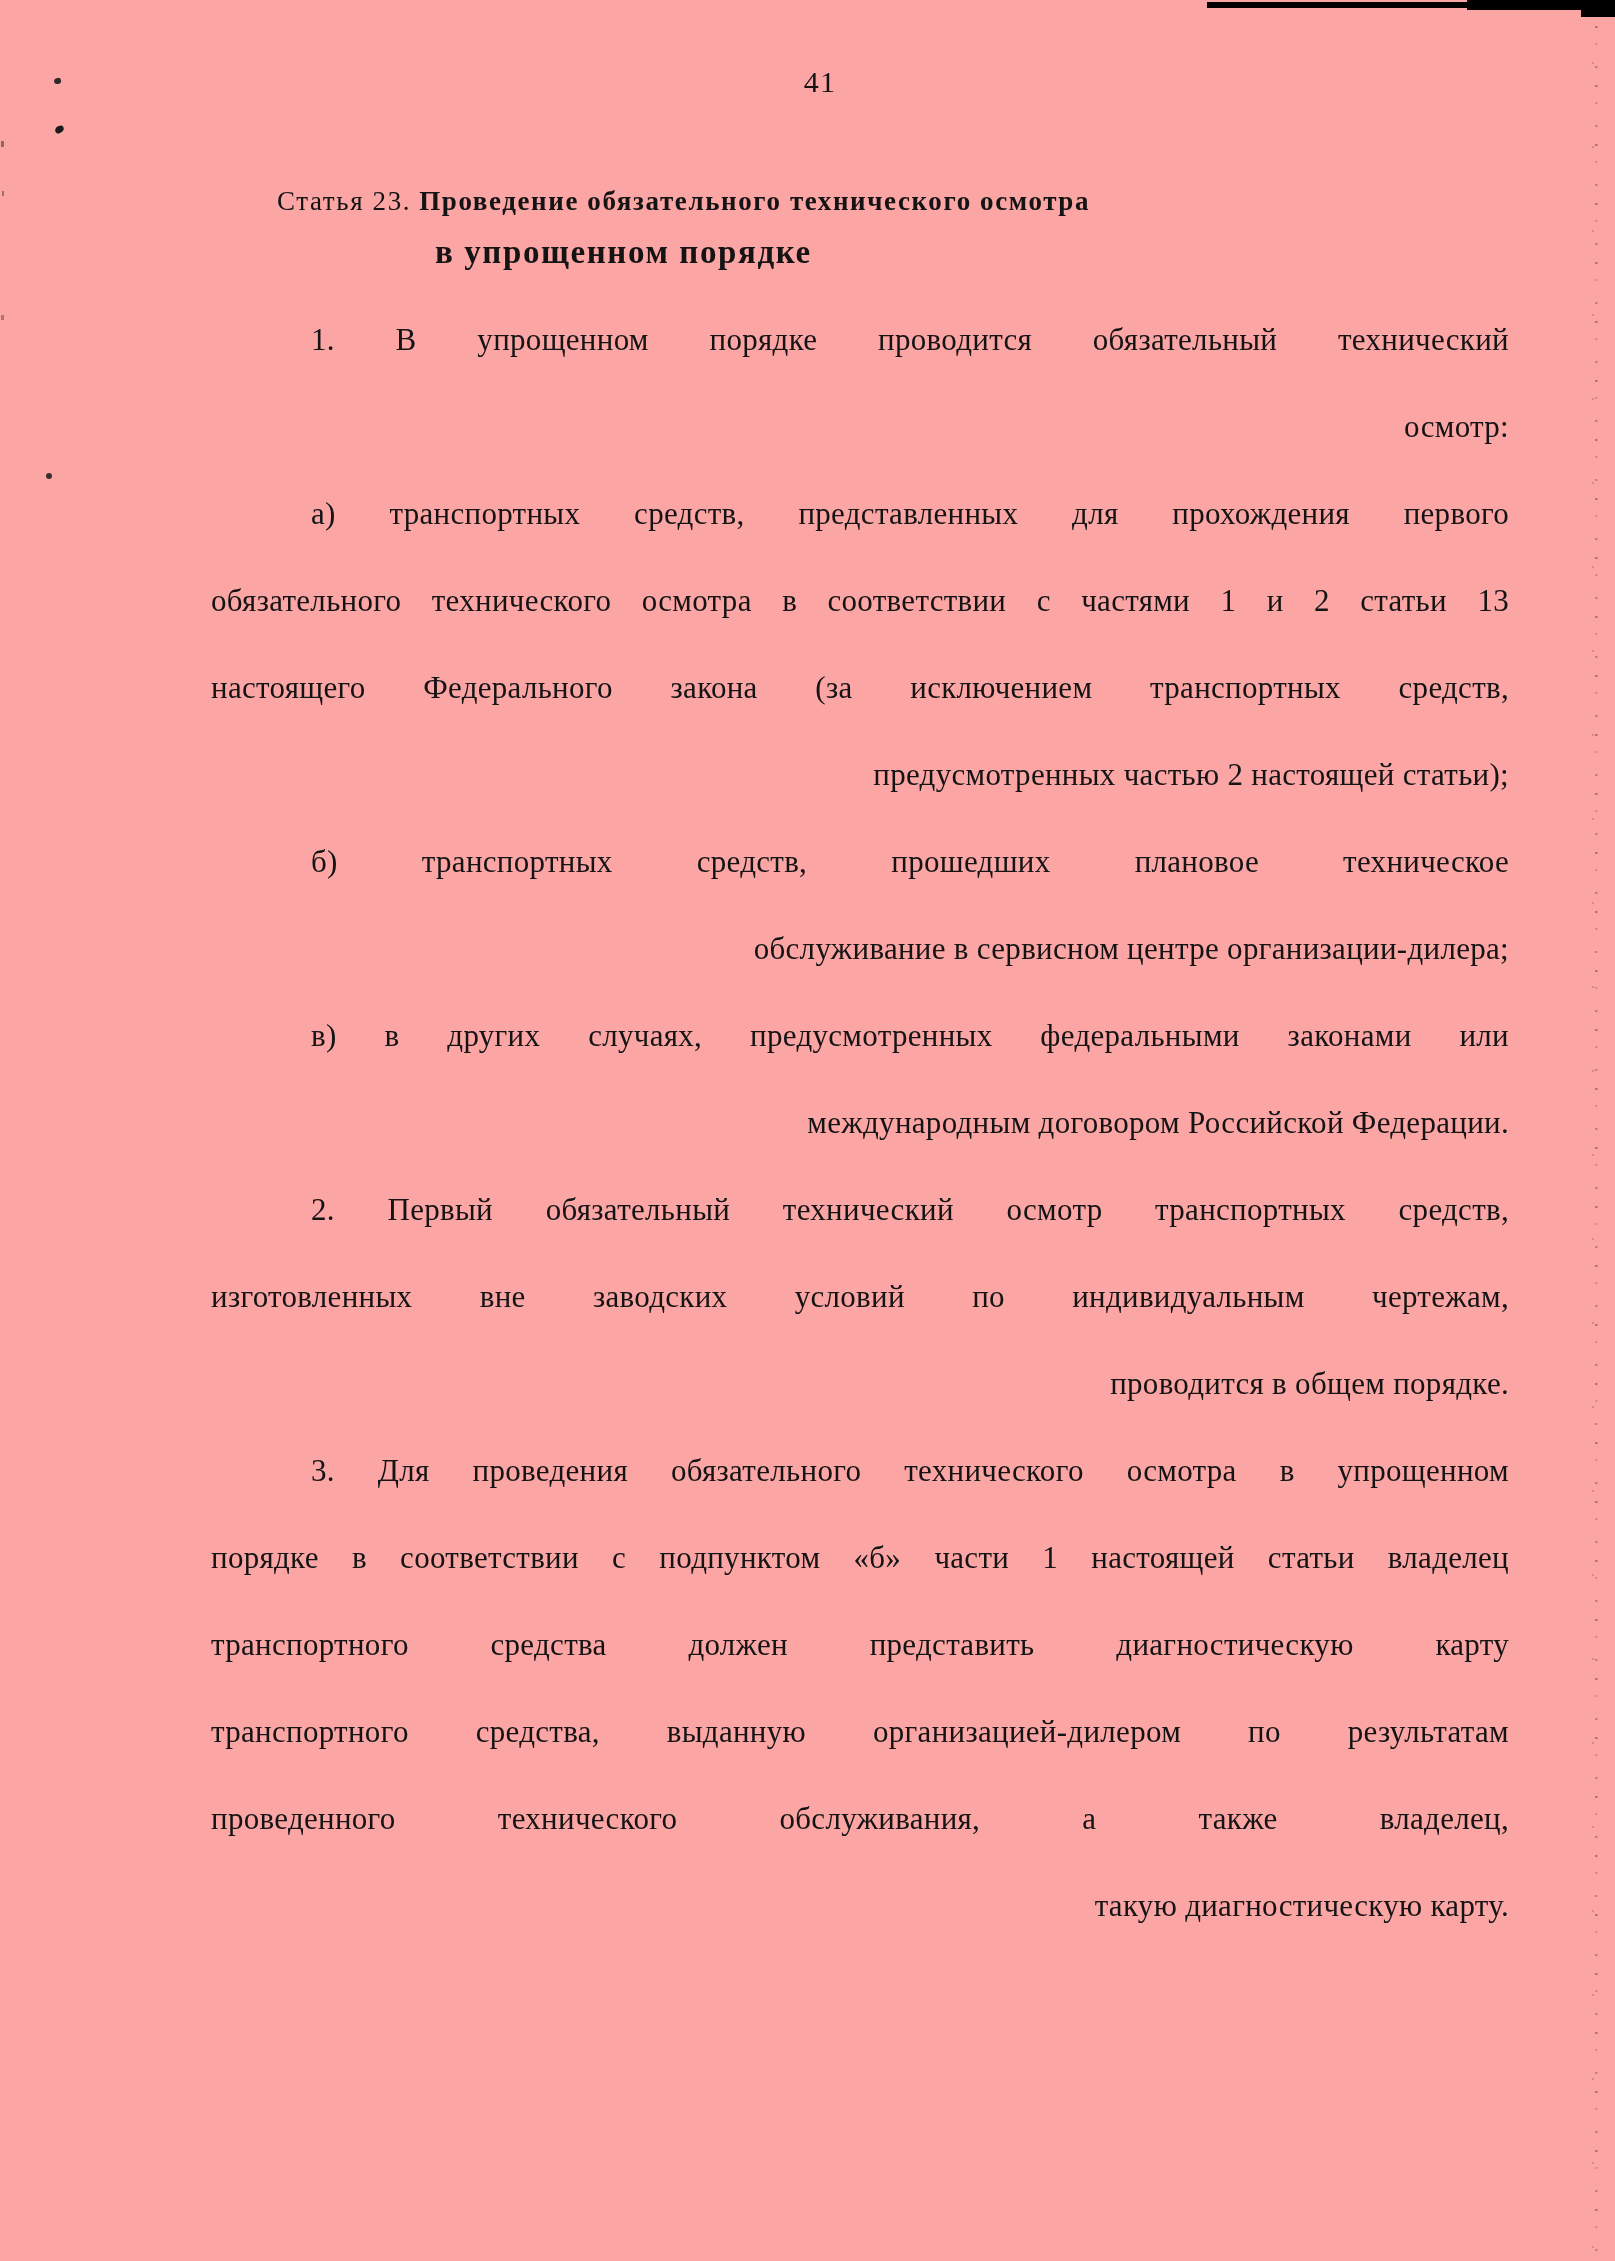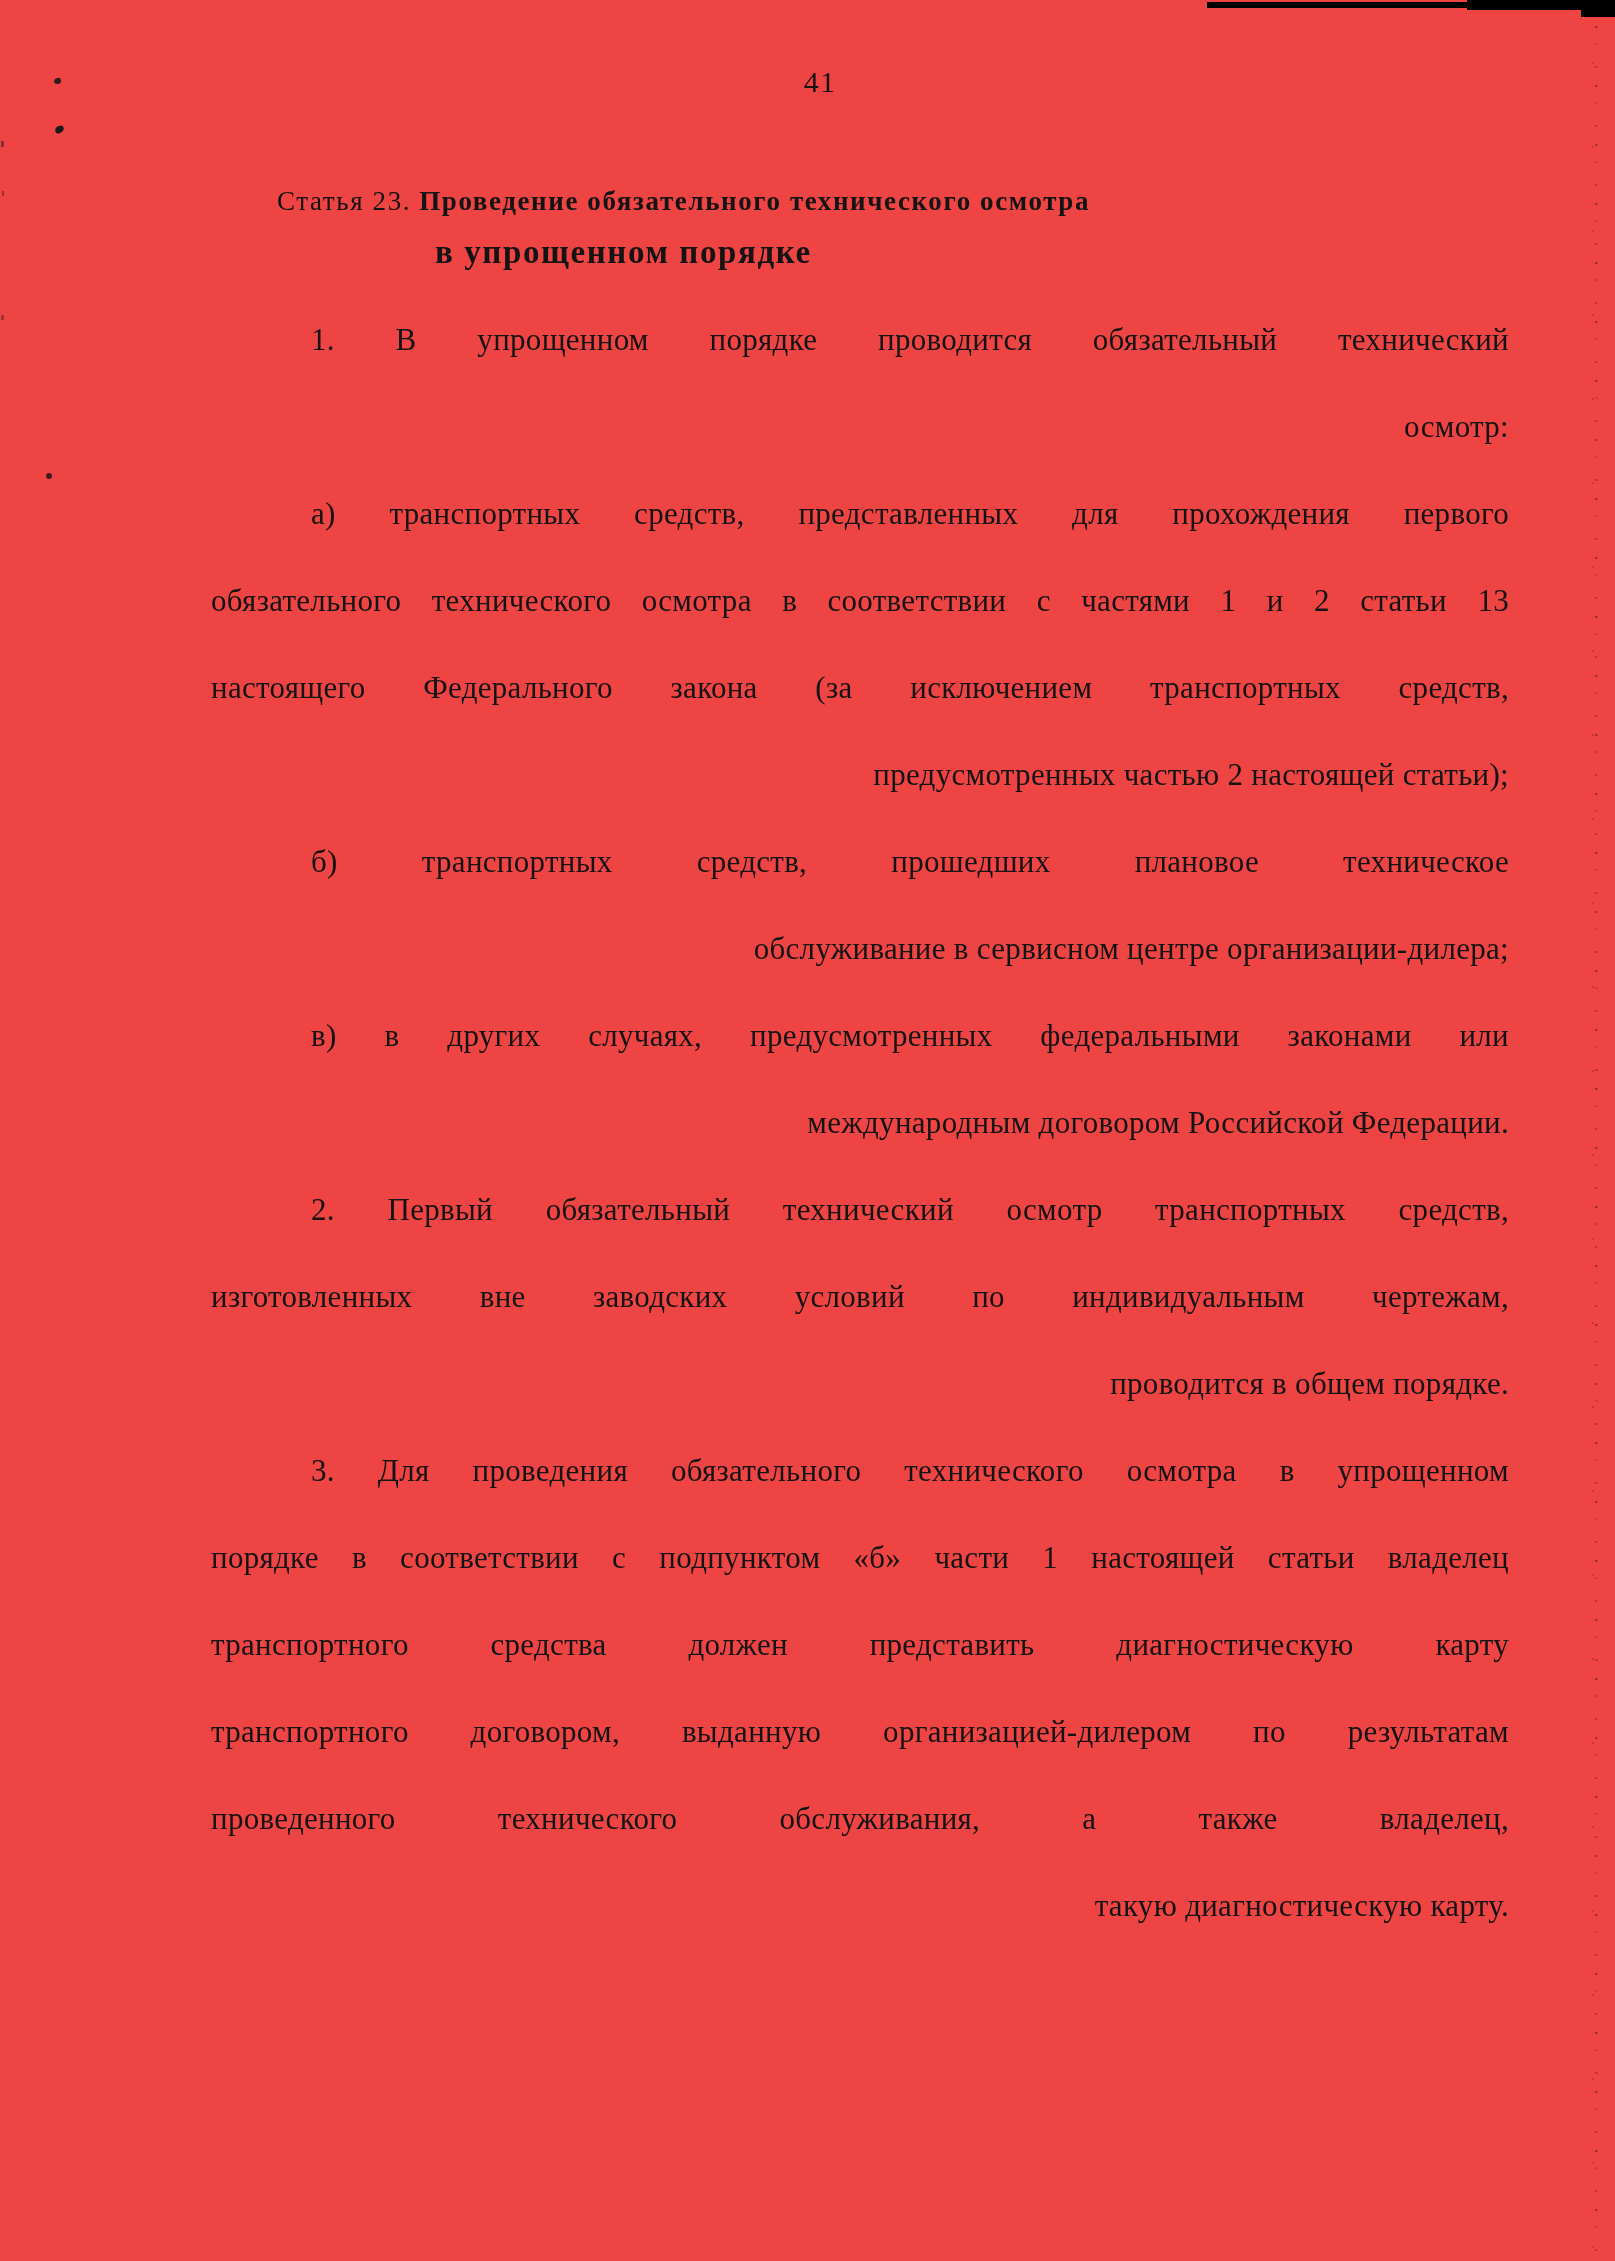--- a/index.html
+++ b/index.html
@@ -5,21 +5,21 @@
 <style>
   html, body {
     margin: 0;
     padding: 0;
     background: #9a9a9a;
   }
   .page {
     position: relative;
     width: 1616px;
     height: 2261px;
-    background: #ef4444;
+    background: #fca5a5;
     overflow: hidden;
     font-family: "Liberation Serif", "DejaVu Serif", serif;
     color: #141414;
   }
 
   
   .scan-bar {
     position: absolute;
     background: #000000;
   }
@@ -156,19 +156,19 @@
       <div class="line indent just">б) транспортных средств, прошедших плановое техническое</div>
       <div class="line">обслуживание в сервисном центре организации-дилера;</div>
       <div class="line indent just">в) в других случаях, предусмотренных федеральными законами или</div>
       <div class="line">международным договором Российской Федерации.</div>
       <div class="line indent just">2. Первый обязательный технический осмотр транспортных средств,</div>
       <div class="line just">изготовленных вне заводских условий по индивидуальным чертежам,</div>
       <div class="line">проводится в общем порядке.</div>
       <div class="line indent just">3. Для проведения обязательного технического осмотра в упрощенном</div>
       <div class="line just">порядке в соответствии с подпунктом «б» части 1 настоящей статьи владелец</div>
       <div class="line just">транспортного средства должен представить диагностическую карту</div>
-      <div class="line just">транспортного договором, выданную организацией-дилером по результатам</div>
+      <div class="line just">транспортного средства, выданную организацией-дилером по результатам</div>
       <div class="line just">проведенного технического обслуживания, а также владелец,</div>
       <div class="line">такую диагностическую карту.</div>
     </div>
 
 </div>
 
 
 </body></html>

